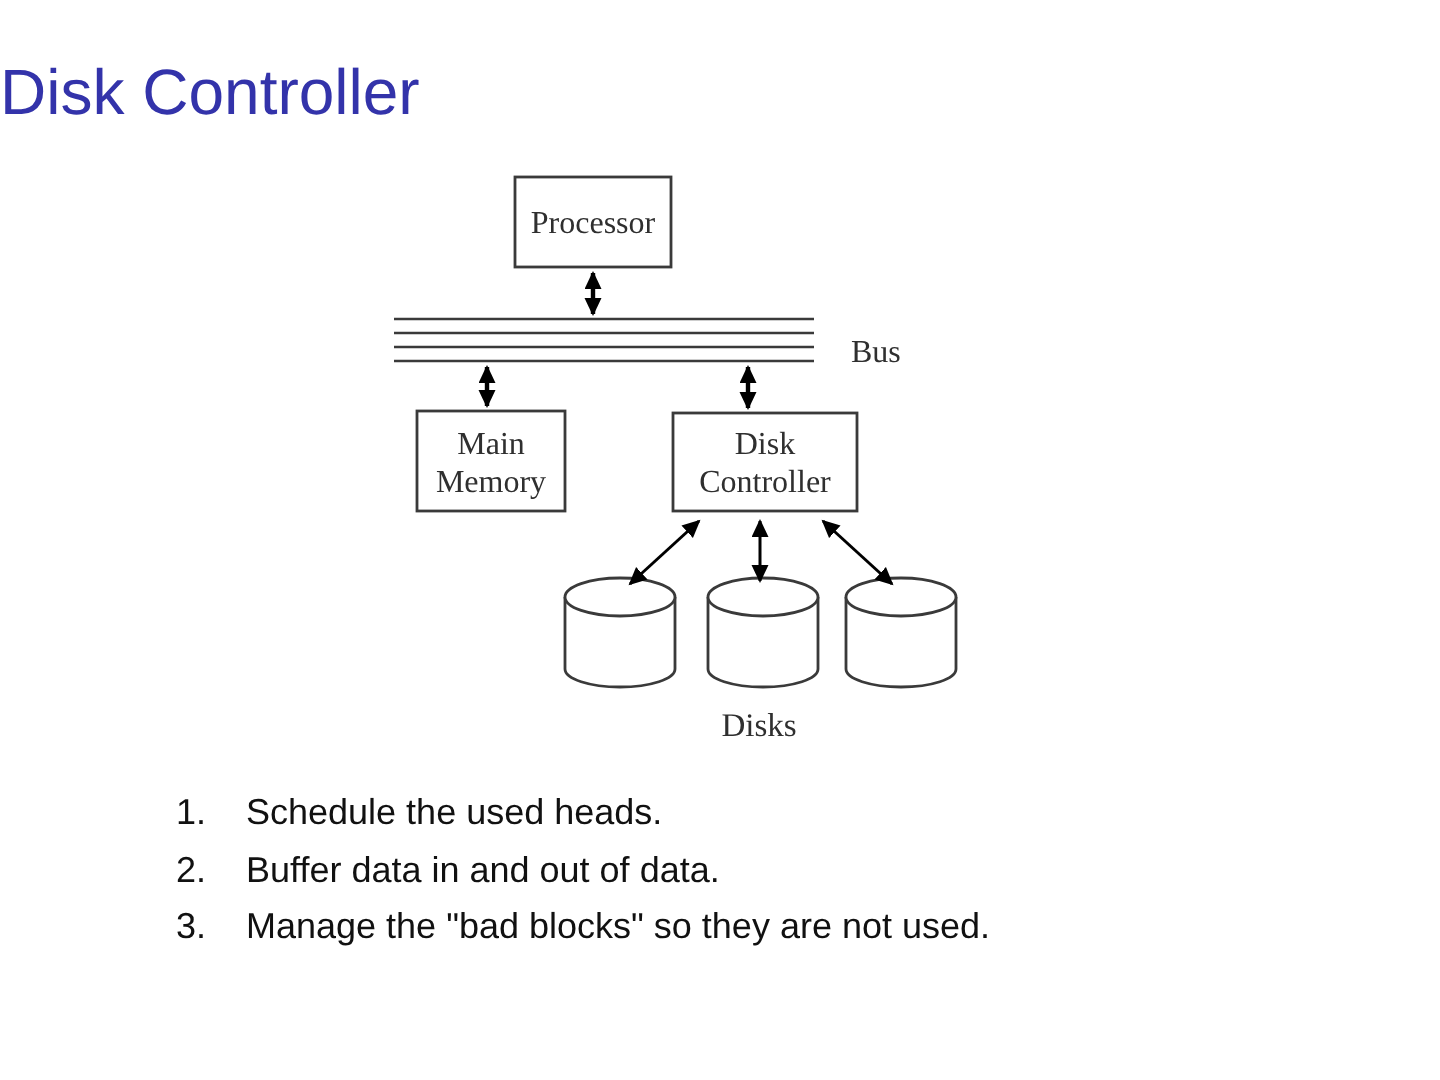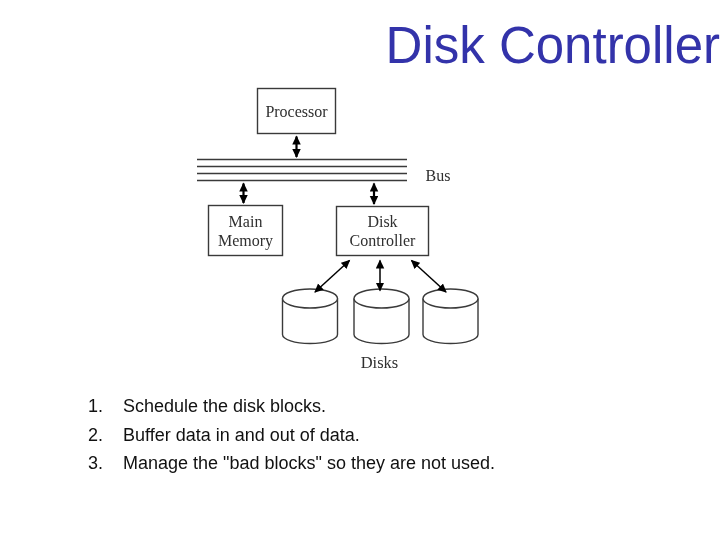--- a/index.html
+++ b/index.html
@@ -2,23 +2,23 @@
 <html><head>
 <meta charset="utf-8">
 <style>
   html,body { margin:0; padding:0; background:#888; }
   .slide {
     position:relative; width:720px; height:540px; background:#ffffff;
     overflow:hidden; font-family:"Liberation Sans", sans-serif;
   }
   .slide-title {
     position:absolute; top:24px; left:0; width:720px; height:44px;
-    line-height:44px; text-align:right;
+    line-height:44px; text-align:left;
     font-family:"Liberation Sans", sans-serif;
-    font-size:51px; font-weight:normal; color:#3333aa;
+    font-size:32px; font-weight:normal; color:#3333aa;
     letter-spacing:0px; white-space:nowrap;
   }
   .diagram-svg { position:absolute; left:0; top:0; }
   .diagram-svg text {
     font-family:"Liberation Serif","DejaVu Serif",serif;
     fill:#2f2f2f;
   }
   .box { fill:#ffffff; stroke:#3a3a3a; stroke-width:1.4; }
   .busline { stroke:#3a3a3a; stroke-width:1.3; }
   .arrow { stroke:#000000; fill:none; }
@@ -84,21 +84,21 @@
     <line class="arrow thin" x1="349.5" y1="260.5" x2="315" y2="292" marker-start="url(#ah)" marker-end="url(#ah)"></line>
     <line class="arrow thin" x1="380" y1="260.5" x2="380" y2="290.5" marker-start="url(#ah)" marker-end="url(#ah)"></line>
     <line class="arrow thin" x1="411.5" y1="260.5" x2="446" y2="292" marker-start="url(#ah)" marker-end="url(#ah)"></line>
 
     <text x="379.5" y="368" font-size="16.5" text-anchor="middle">Disks</text>
   </svg>
 
   <div class="numbered-list">
     <div class="list-item">
       <span class="list-num">1.</span>
-      <span>Schedule the disk blocks.</span>
+      <span>Schedule the used heads.</span>
     </div>
     <div class="list-item">
       <span class="list-num">2.</span>
       <span>Buffer data in and out of data.</span>
     </div>
     <div class="list-item">
       <span class="list-num">3.</span>
       <span>Manage the "bad blocks" so they are not used.</span>
     </div>
   </div>

